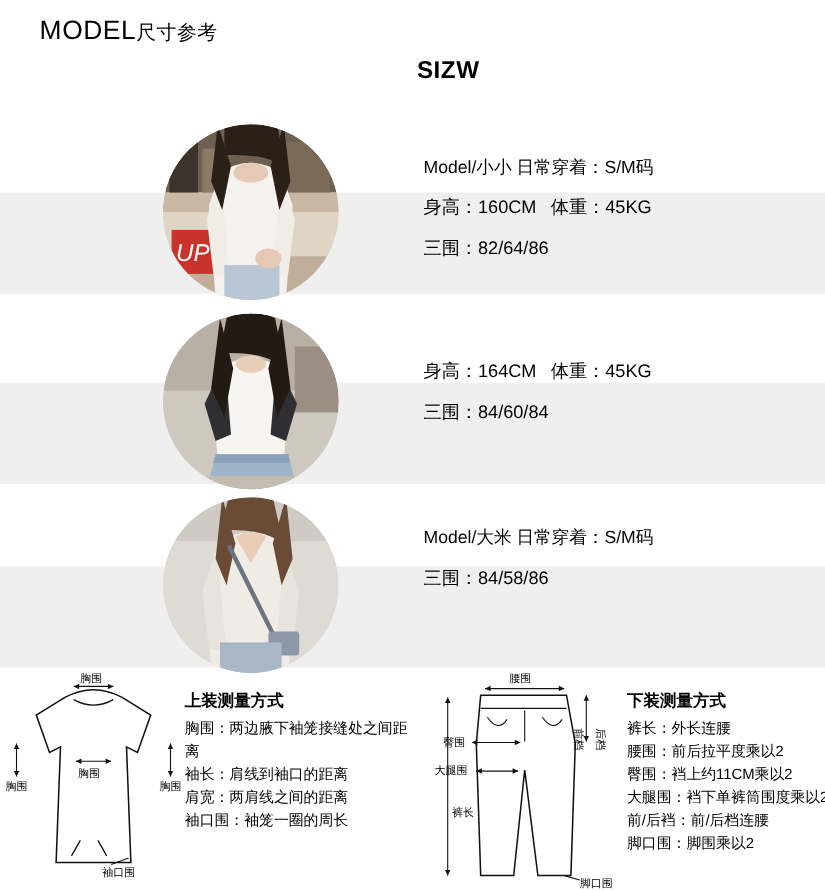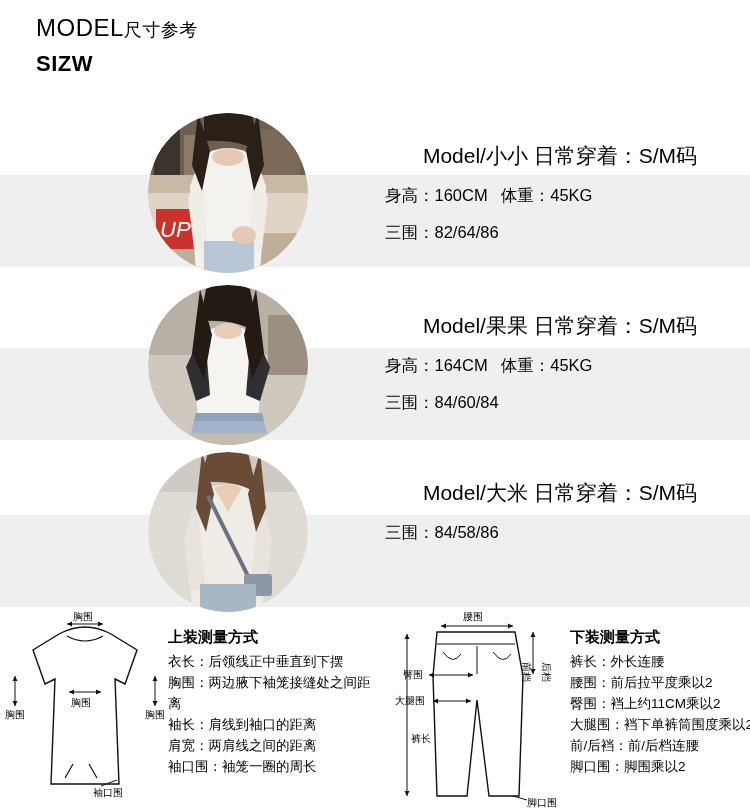--- a/index.html
+++ b/index.html
@@ -33,20 +33,21 @@
   }
   .header .line1 .cn {
     font-size: 18px;
     margin-top: 47px;
   }
   .header .line2 {
     font-size: 22px;
     font-weight: bold;
     margin-top: 9px;
     letter-spacing: 0.5px;
+    text-align: right;
   }
 
   
   .model-row {
     position: absolute;
     left: 0;
     width: 750px;
     height: 92px;
     background: #efefef;
   }
@@ -70,23 +71,22 @@
   .model-info {
     position: absolute;
     left: 385px;
     width: 350px;
   }
   .model-info.i1 { top: 142px; }
   .model-info.i2 { top: 312px; }
   .model-info.i3 { top: 479px; }
 
   .model-info .title {
-    font-size: 21px;
+    font-size: 16px;
     white-space: nowrap;
-    text-align: center;
   }
   .model-info .row {
     font-size: 16.5px;
     margin-top: 15px;
     white-space: nowrap;
   }
   .model-info .row .sep { display: inline-block; width: 13px; }
 
   
   .measure-block {
@@ -205,21 +205,20 @@
       <path d="M52 4 l-8 64 12 26 8 -44z" fill="#241a14"></path>
       <path d="M108 4 l8 64 -12 26 -8 -44z" fill="#241a14"></path>
 
       <path d="M48 128 h66 l8 32 h-82z" fill="#9fb4c9"></path>
       <path d="M48 128 h66 l2 8 h-70z" fill="#8aa2ba"></path>
       <rect x="0" y="148" width="160" height="12" fill="#c4bcb1"></rect>
     </g>
   </svg>
 </div>
 <div class="model-info i2">
-  <div class="title">Model/果果  日常穿着：S/M码</div>
   <div class="row">
     <span>身高：164CM</span><span class="sep"></span><span>体重：45KG</span>
   </div>
   <div class="row">三围：84/60/84</div>
 </div>
 
 <div class="model-photo p3">
   <svg width="160" height="160" viewBox="0 0 160 160">
     <defs>
         <clipPath id="c3">
@@ -277,21 +276,20 @@
       <polygon points="150,96 147.5,91 152.5,91" fill="#111"></polygon>
       <text class="lbl" x="140" y="108">胸围</text>
 
       <text class="lbl" x="88" y="186">袖口围</text>
       <line x1="96" y1="176" x2="112" y2="170" stroke="#111" stroke-width="1"></line>
     </svg>
   </div>
   <div class="measure-text-left">
     <div class="measure-title">上装测量方式</div>
     <div class="measure-list">
-      <div>衣长：后领线正中垂直到下摆</div>
       <div>胸围：两边腋下袖笼接缝处之间距离</div>
       <div>袖长：肩线到袖口的距离</div>
       <div>肩宽：两肩线之间的距离</div>
       <div>袖口围：袖笼一圈的周长</div>
     </div>
   </div>
 </div>
 
 <div class="measure-block right">
   <div class="diagram right">

